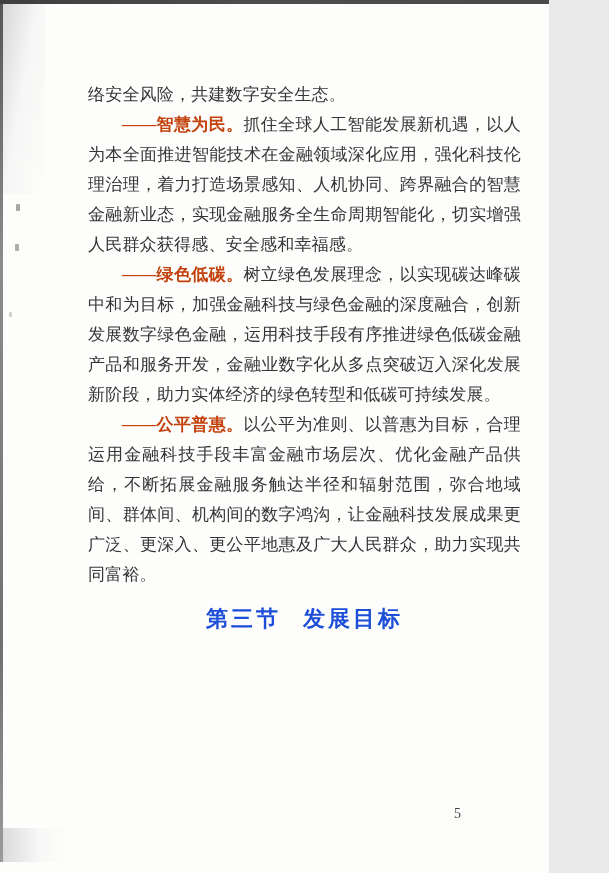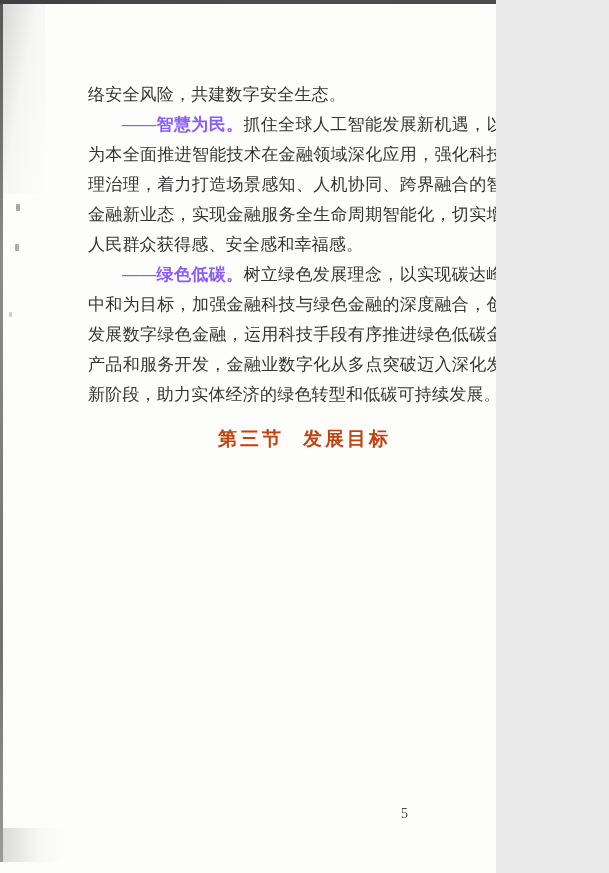--- a/index.html
+++ b/index.html
@@ -1,18 +1,18 @@
 <!DOCTYPE html>
 <html><head>
 <meta charset="utf-8">
 <style>
   html, body { margin: 0; padding: 0; background: #e9e9e9; }
   .page {
     position: relative;
-    width: 496px;
+    width: 549px;
     height: 873px;
     background: #fdfdfc;
     overflow: hidden;
     font-family: "Liberation Serif", "DejaVu Serif", serif;
   }
   
   .edge-top {
     position: absolute; top: 0; left: 0;
     width: 609px; height: 4px;
     background: linear-gradient(90deg, #3f3f41, #4d4d4f 40%, #4a4a4c);
@@ -43,28 +43,28 @@
     left: 88px; top: 80px;
     width: 433px;
     font-size: 17px;
     line-height: 30px;
     color: #353535;
     text-align: justify;
     letter-spacing: 0.2px;
   }
   .content p { margin: 0; }
   .para.indent { text-indent: 2em; }
-  .lead { font-weight: bold; color: #8b5cf6; }
+  .lead { font-weight: bold; color: #c2410c; }
 
   .heading {
     margin: 14px 0 30px 0;
     text-align: center;
-    font-size: 19px;
+    font-size: 22px;
     font-weight: bold;
-    color: #c2410c;
+    color: #1d4ed8;
     letter-spacing: 3px;
   }
   .heading .sec { margin-right: 1em; }
 
   .page-number {
     position: absolute;
     top: 806px;
     right: 88px;
     font-size: 14px;
     color: #454545;
@@ -84,20 +84,21 @@
   <div class="speck s3"></div>
 
   <div class="content">
 
     <p class="para"><span>络安全风险，共建数字安全生态。</span></p>
 
     <p class="para indent"><span class="lead">——智慧为民。</span><span>抓住全球人工智能发展新机遇，以人为本全面推进智能技术在金融领域深化应用，强化科技伦理治理，着力打造场景感知、人机协同、跨界融合的智慧金融新业态，实现金融服务全生命周期智能化，切实增强人民群众获得感、安全感和幸福感。</span></p>
 
     <p class="para indent"><span class="lead">——绿色低碳。</span><span>树立绿色发展理念，以实现碳达峰碳中和为目标，加强金融科技与绿色金融的深度融合，创新发展数字绿色金融，运用科技手段有序推进绿色低碳金融产品和服务开发，金融业数字化从多点突破迈入深化发展新阶段，助力实体经济的绿色转型和低碳可持续发展。</span></p>
 
+    <p class="para indent"><span class="lead">——公平普惠。</span><span>以公平为准则、以普惠为目标，合理运用金融科技手段丰富金融市场层次、优化金融产品供给，不断拓展金融服务触达半径和辐射范围，弥合地域间、群体间、机构间的数字鸿沟，让金融科技发展成果更广泛、更深入、更公平地惠及广大人民群众，助力实现共同富裕。</span></p>
 
     <h2 class="heading"><span class="sec">第三节</span><span class="ttl">发展目标</span></h2>
 
 
 
   </div>
 
   <div class="page-number">5</div>
 
 </div>

